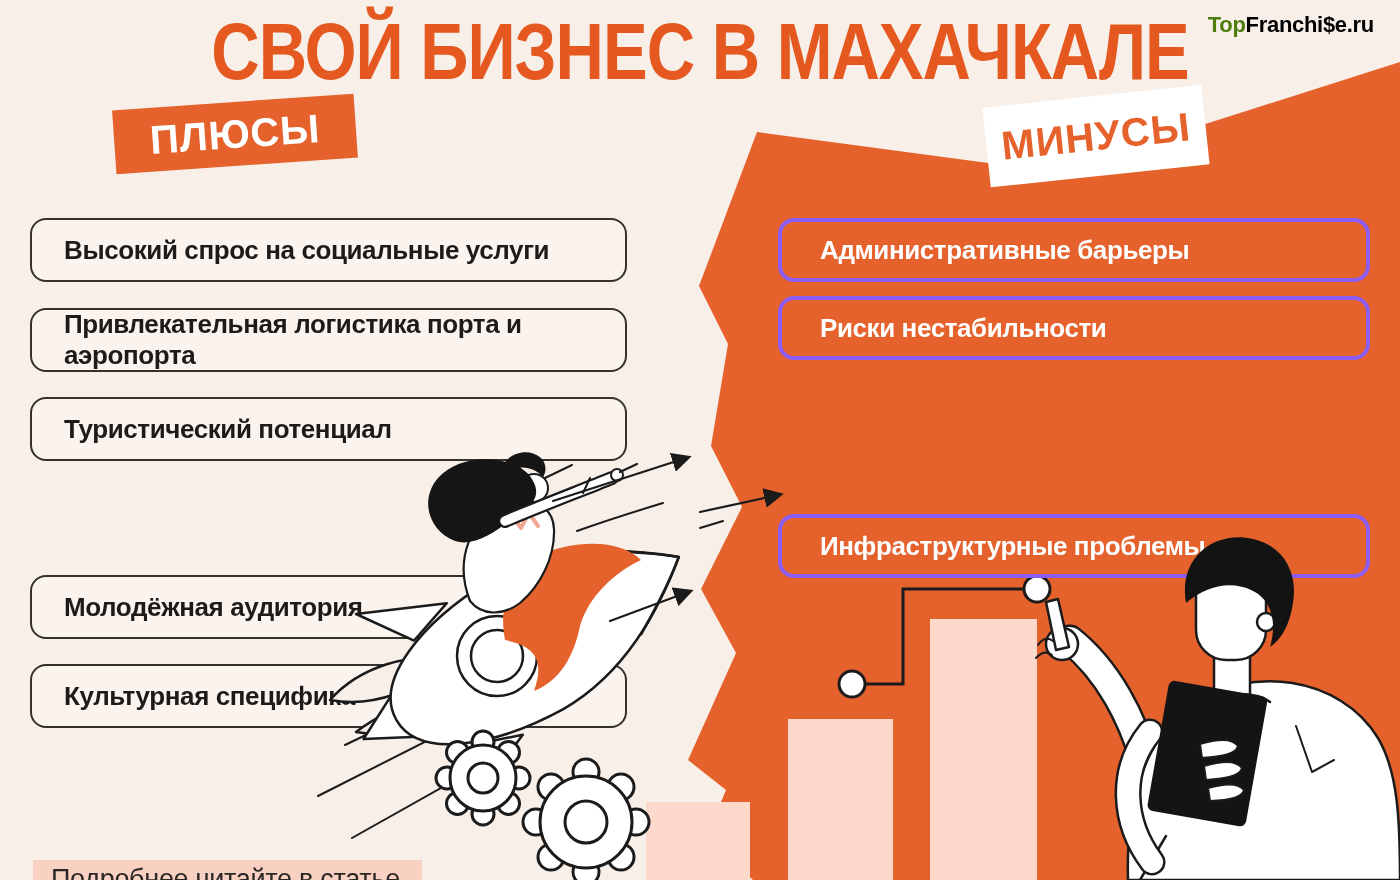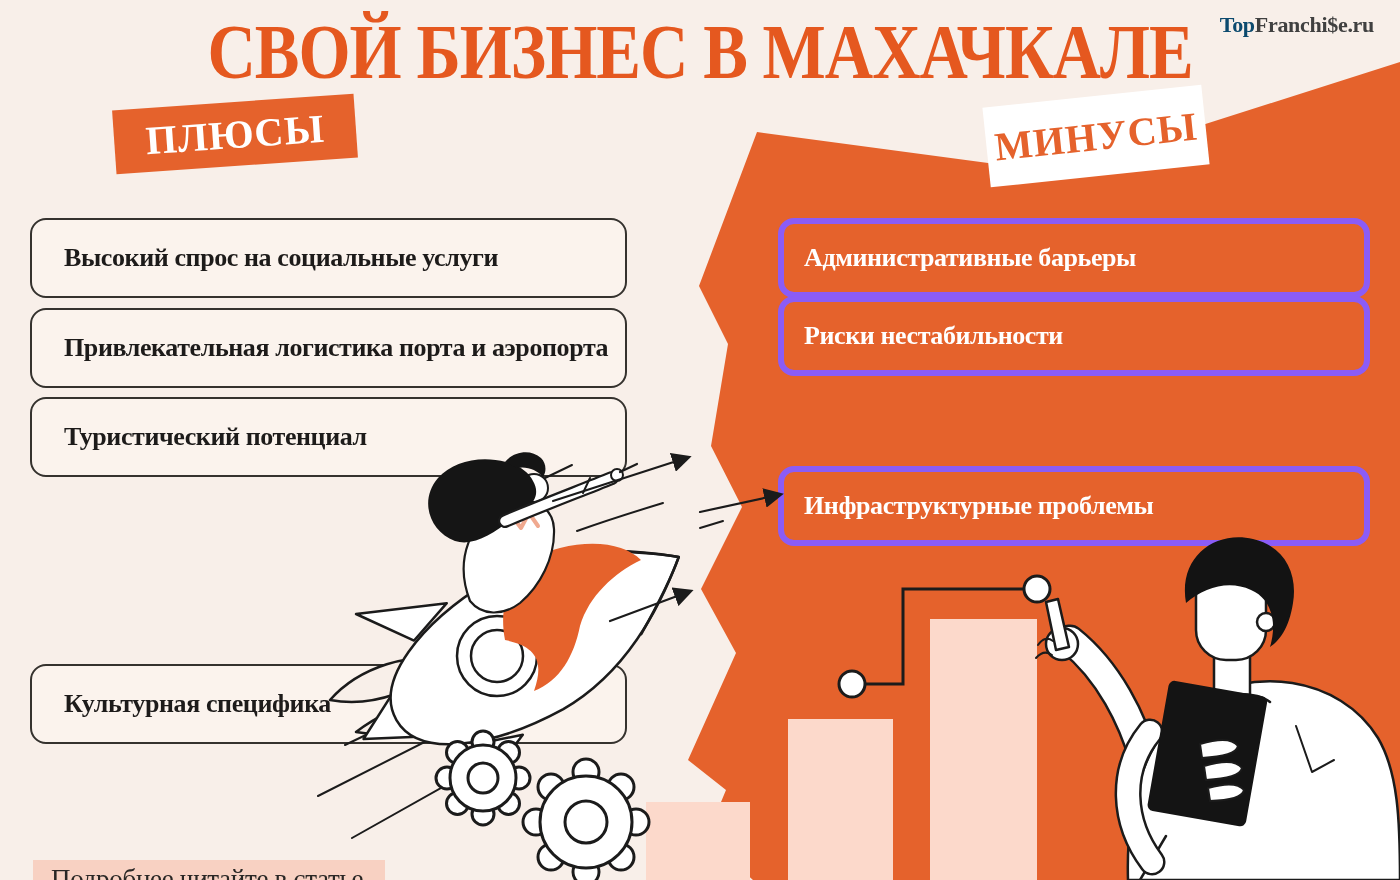--- a/index.html
+++ b/index.html
@@ -1,71 +1,71 @@
 <!DOCTYPE html>
 <html><head>
 <meta charset="utf-8">
 <style>
   html,body{margin:0;padding:0;}
   .canvas{
     position:relative;
     width:1400px;height:880px;
     background:#F8EFE9;
     overflow:hidden;
-    font-family:Liberation Serif, serif;
+    font-family:Liberation Sans, sans-serif;
     color:#1D1B1A;
   }
   svg.layer{position:absolute;left:0;top:0;width:1400px;height:880px;}
   .layer-bg{z-index:1;}
   .layer-fg{z-index:3;}
 
   .page-title{
     position:absolute;left:50%;top:6px;z-index:2;
     transform:translateX(-50%) scaleY(1.18);
     transform-origin:top center;
     font-size:67px;font-weight:800;letter-spacing:-1px;
     color:#E5581F;white-space:nowrap;margin:0;
   }
   .logo{
     position:absolute;top:12px;right:26px;z-index:2;
     font-size:22px;font-weight:700;letter-spacing:-0.3px;
   }
-  .logo .t{color:#0c4a6e;}
-  .logo .f{color:#404040;}
+  .logo .t{color:#4d7c0f;}
+  .logo .f{color:#000000;}
 
   .badge{
     position:absolute;z-index:2;
     display:flex;align-items:center;justify-content:center;
     font-weight:700;font-size:40px;letter-spacing:1px;
   }
   .badge-pros{
     left:114px;top:102px;width:242px;height:64px;
     background:#E5622C;color:#FFFFFF;transform:rotate(-4deg);
   }
   .badge-cons{
     left:986px;top:96px;width:220px;height:80px;
     background:#FFFFFF;color:#E5622C;transform:rotate(-6deg);
   }
 
   .card{
-    position:absolute;z-index:2;height:80px;
+    position:absolute;z-index:2;height:64px;
     border-radius:16px;
     display:flex;align-items:center;
     font-weight:700;font-size:26px;letter-spacing:-0.4px;
     box-sizing:border-box;
   }
   .card-pros{
     left:30px;width:597px;
     background:#FBF3ED;border:2px solid #35322E;
     padding-left:32px;color:#1D1B1A;
   }
   .card-cons{
     left:778px;width:592px;
-    background:transparent;border:6px solid #8b5cf6;
-    padding-left:20px;color:#FFFFFF;
+    background:transparent;border:4px solid #8b5cf6;
+    padding-left:38px;color:#FFFFFF;
   }
 
   .footnote{
     position:absolute;left:33px;top:831px;z-index:2;
     background:#F8D1C2;color:#2A2725;
     font-size:27px;font-weight:400;letter-spacing:-0.3px;
     padding:4px 22px 7px 18px;
     margin-top:29px;
   }
 </style>
@@ -97,31 +97,34 @@
 
   <div class="card card-pros" style="top:218px">
       <span>Высокий спрос на социальные услуги</span>
     </div>
   <div class="card card-pros" style="top:308px">
       <span>Привлекательная логистика порта и аэропорта</span>
     </div>
   <div class="card card-pros" style="top:397px">
       <span>Туристический потенциал</span>
     </div>
+  <div class="card card-pros" style="top:575px">
+      <span>Молодёжная аудитория</span>
+    </div>
   <div class="card card-pros" style="top:664px">
       <span>Культурная специфика</span>
     </div>
 
   <div class="card card-cons" style="top:218px">
       <span>Административные барьеры</span>
     </div>
   <div class="card card-cons" style="top:296px">
       <span>Риски нестабильности</span>
     </div>
-  <div class="card card-cons" style="top:466px">
+  <div class="card card-cons" style="top:514px">
       <span>Инфраструктурные проблемы</span>
     </div>
 
   <div class="footnote">Подробнее читайте в статье</div>
 
   <svg class="layer layer-fg" viewBox="0 0 1400 880" aria-hidden="true">
     <defs>
       <marker id="arr" markerWidth="9" markerHeight="9" viewBox="0 0 10 10" refX="7" refY="5" orient="auto">
         <path d="M0,0 L10,5 L0,10 Z" fill="#1B1B1B"></path>
       </marker>

